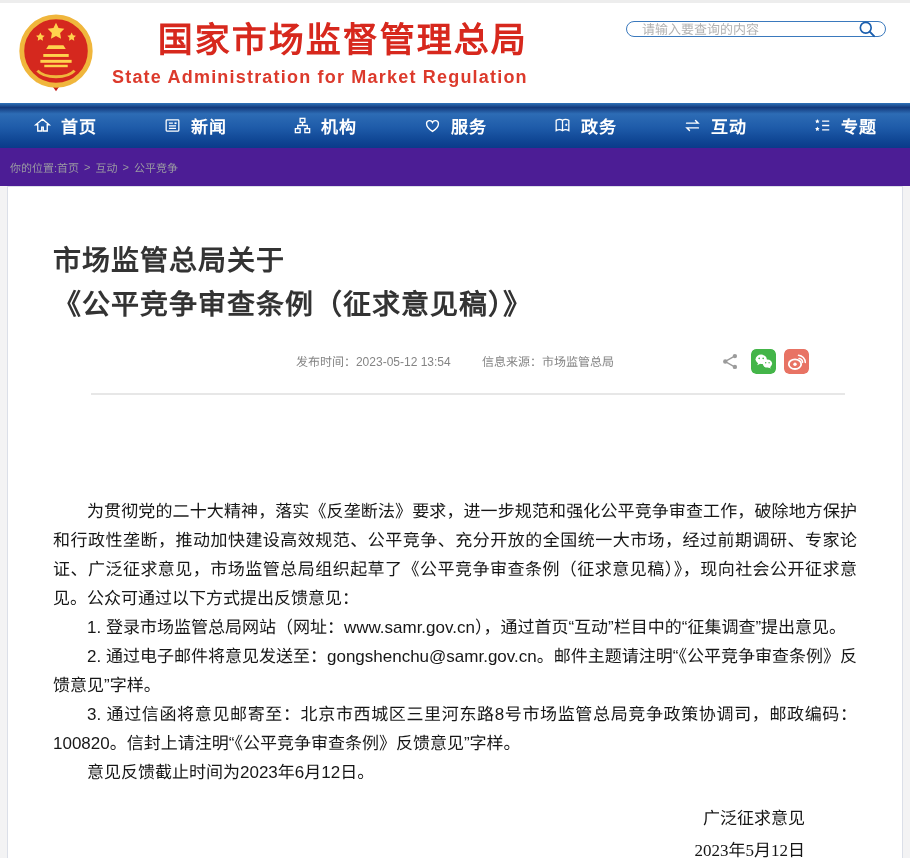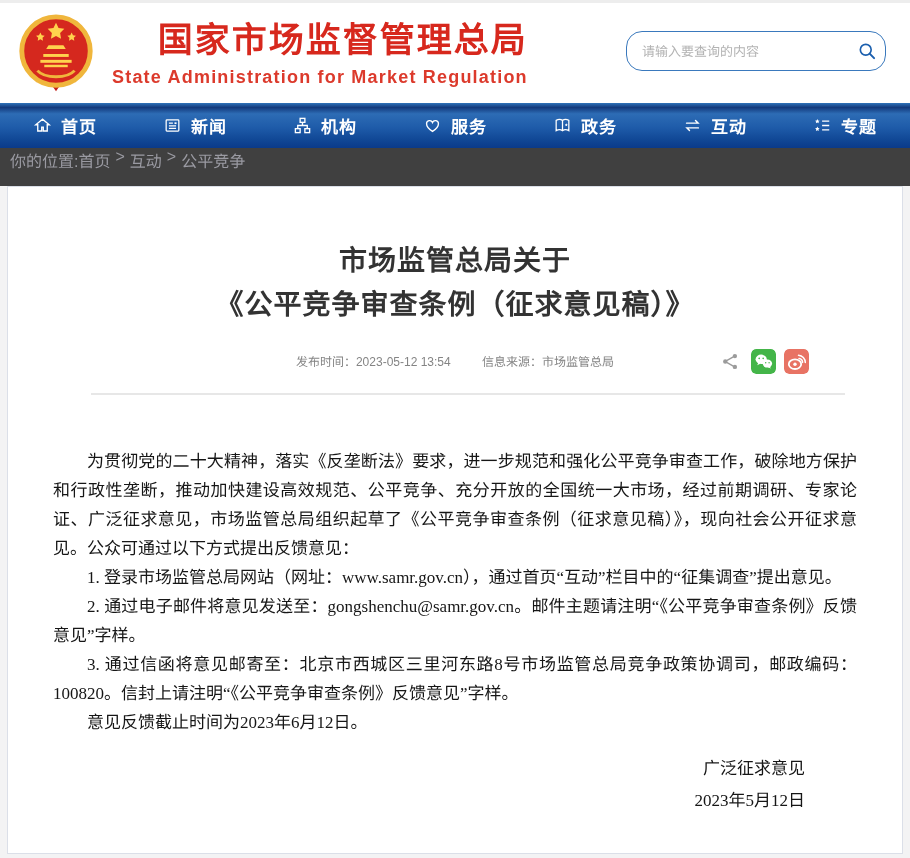--- a/index.html
+++ b/index.html
@@ -29,22 +29,22 @@
     letter-spacing: 2px; line-height: 40px;
     font-family: "Liberation Sans", sans-serif;
     text-align: right;
   }
   .site-title-en {
     margin-top: 7px;
     font-size: 18px; color: #dc3a2c; letter-spacing: 1.2px;
     font-weight: bold;
   }
   .search-box {
-    position: absolute; right: 24px; top: 28px;
-    width: 260px; height: 40px;
+    position: absolute; right: 24px; top: 18px;
+    width: 260px; height: 16px;
     border: 1px solid #3a79bd; border-radius: 16px;
     background: #fff;
     display: flex; align-items: center;
   }
   .search-input {
     flex: 1; border: none; outline: none; background: transparent;
     padding: 0 6px 0 15px; font-size: 13px; color: #555;
     font-family: "Liberation Sans", sans-serif;
   }
   .search-input::placeholder { color: #b3b3b3; }
@@ -67,40 +67,40 @@
     gap: 9px; cursor: pointer; text-decoration: none;
   }
   .nav-ico { width: 19px; height: 19px; display: inline-flex; }
   .nav-ico svg { width: 19px; height: 19px; }
   .nav-label {
     color: #ffffff; font-size: 17px; font-weight: bold; letter-spacing: 1px;
   }
 
   
   .breadcrumb {
-    height: 38px; background: #404040;
-    display: flex; align-items: flex-start;
+    height: 38px; background: #4c1d95;
+    display: flex; align-items: center;
     padding-left: 10px;
-    font-size: 16px; color: #9a9aa2;
+    font-size: 11px; color: #9a9aa2;
   }
   .breadcrumb a { color: #9a9aa2; text-decoration: none; cursor: pointer; }
   .crumb-sep { margin: 0 5px; }
 
   
   .content-box {
     margin: 0 7px; min-height: 668px;
     background: #ffffff;
     border: 1px solid #dbdfe8;
     position: relative;
   }
   .article-inner { padding: 0 45px; }
 
   .article-title {
     margin-top: 52px;
-    text-align: center;
+    text-align: left;
     font-size: 28px; font-weight: bold; color: #333;
     line-height: 44px; letter-spacing: 1px;
     font-family: "Liberation Sans", sans-serif;
   }
 
   .meta-row {
     position: relative;
     margin-top: 26px;
     text-align: center;
     font-size: 12px; color: #848484;
@@ -119,22 +119,22 @@
   .share-btn svg { display: block; }
   .badge { border-radius: 5px; }
 
   .meta-divider {
     margin: 14px 12px 0 38px;
     border: none; border-top: 2px solid #e7e7e7; height: 0;
   }
 
   
   .article-body {
-    margin-top: 52px;
-    font-family: Liberation Serif, serif;
+    margin-top: 102px;
+    font-family: Liberation Sans, sans-serif;
     font-size: 17px; color: #161616; line-height: 29px;
     text-align: justify;
   }
   .article-body p { text-indent: 2em; }
 
   .signature {
     margin-top: 16px; padding-right: 52px;
     text-align: right;
     font-family: "Liberation Serif", "DejaVu Serif", serif;
     font-size: 17px; color: #161616; line-height: 32px;

